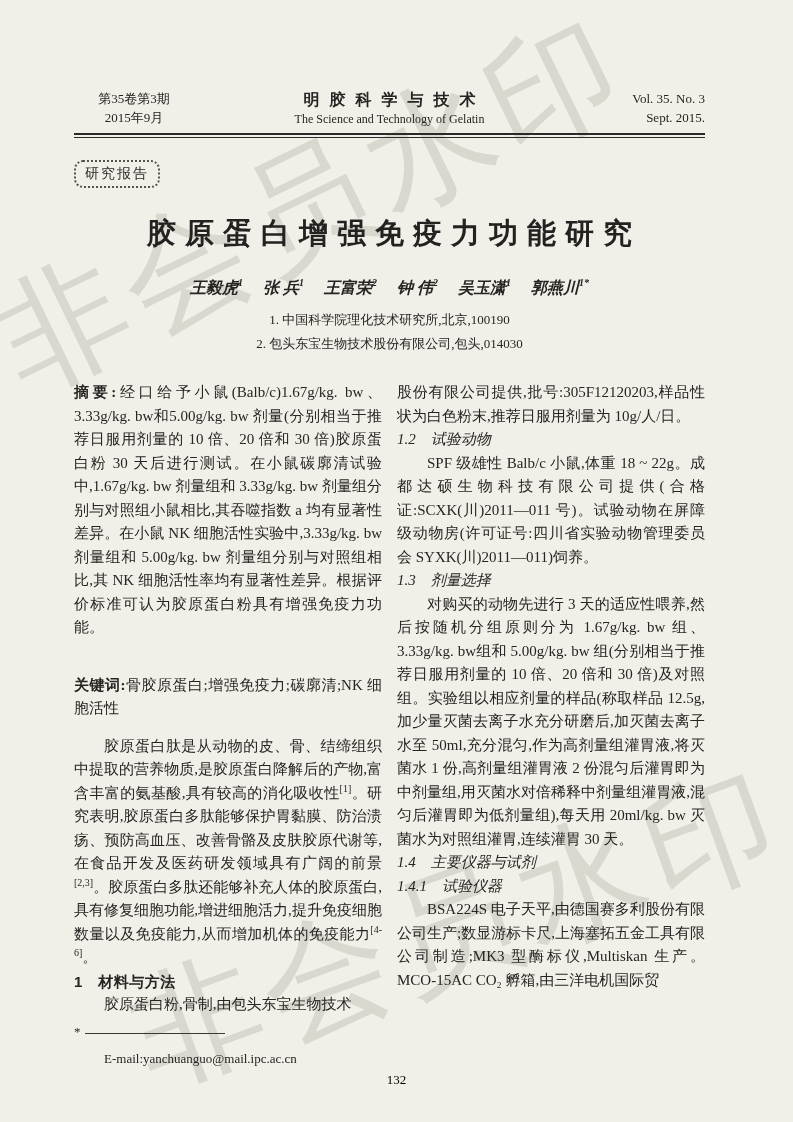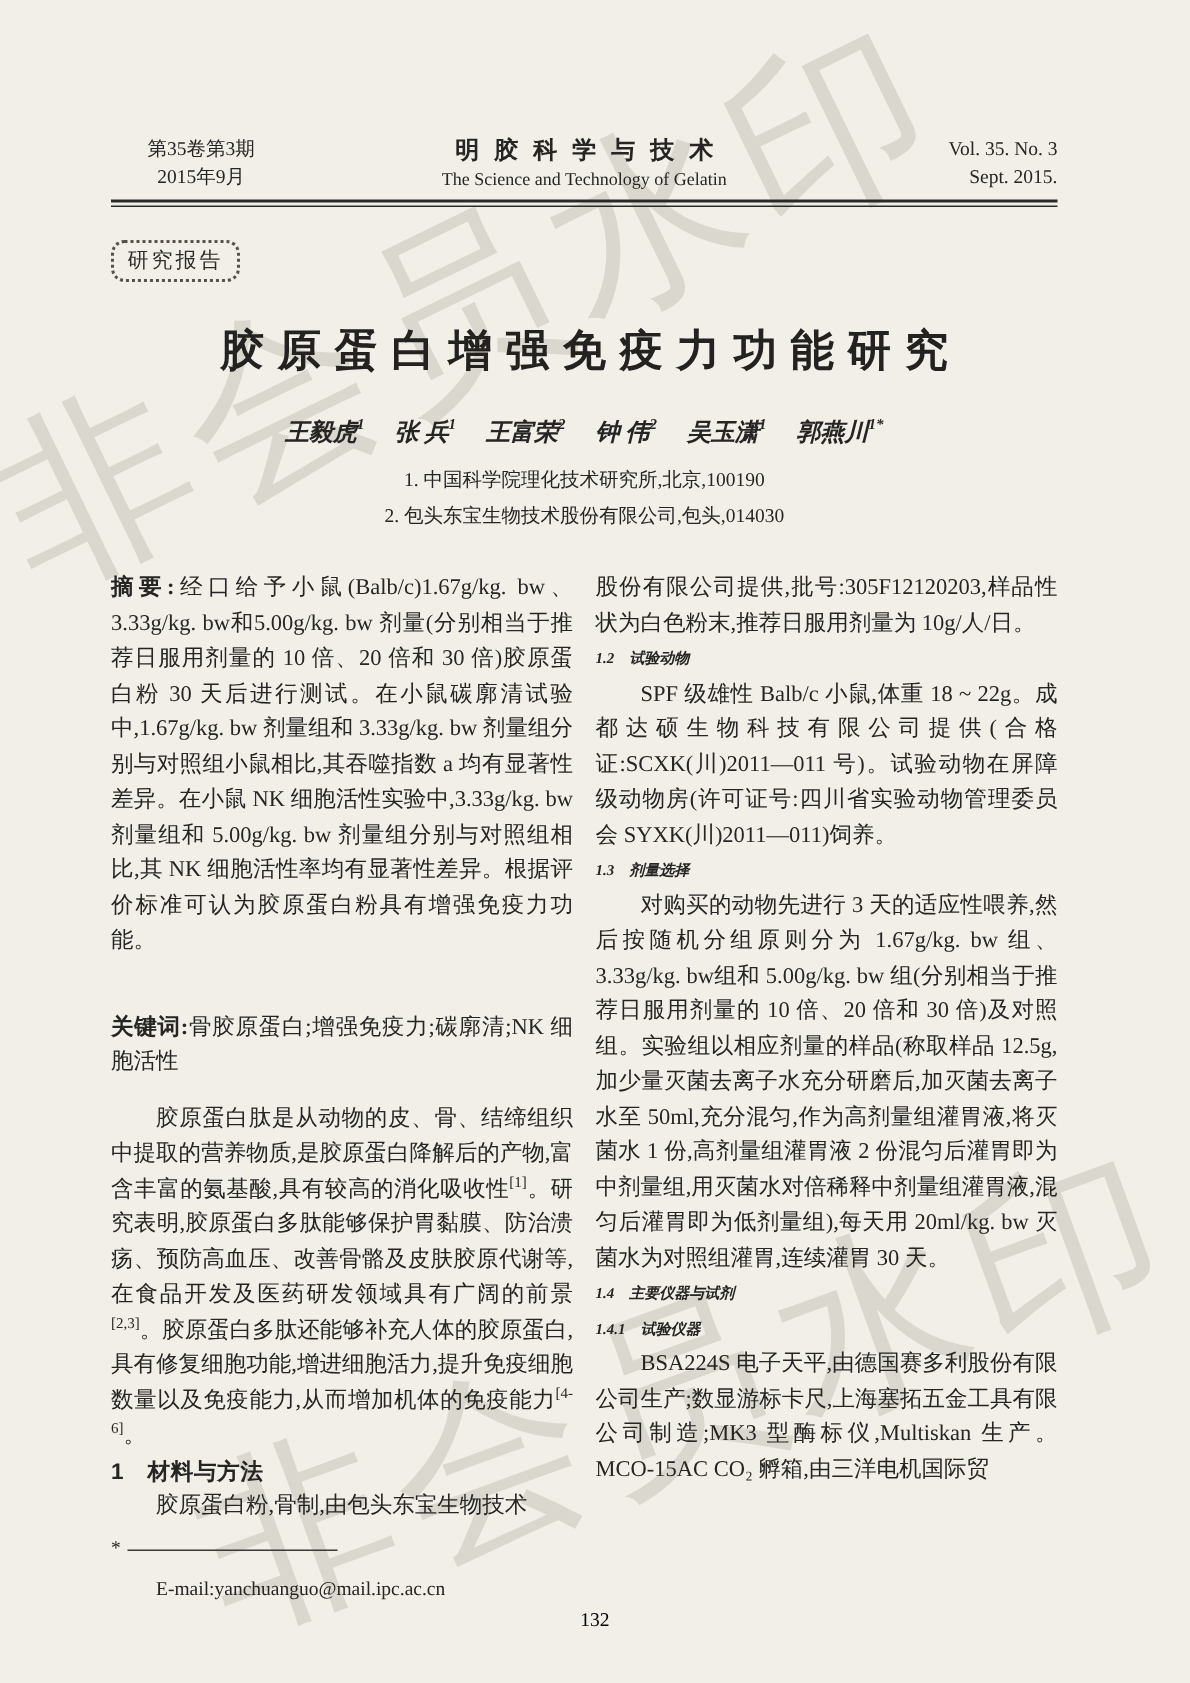--- a/index.html
+++ b/index.html
@@ -52,21 +52,21 @@
   .col{flex:1;font-size:15px;line-height:23.5px;text-align:justify;}
   .para{margin:0;}
   .indent{text-indent:2em;}
   .no-indent{text-indent:0;}
   .inline-label{font-weight:700;}
   .keywords{margin-top:34px;}
   .intro{margin-top:14px;}
   sup{font-size:10px;line-height:0;}
   .h1{font-size:15px;font-weight:700;margin:0;line-height:23.5px;
       font-family:"Liberation Sans","DejaVu Sans",sans-serif;letter-spacing:0.5px;}
-  .h2{font-size:10px;font-weight:700;font-style:italic;margin:0;line-height:23.5px;}
+  .h2{font-size:15px;font-weight:400;font-style:italic;margin:0;line-height:23.5px;}
   
   .footnote{margin-top:10px;}
   .fn-rule-row{display:flex;align-items:center;}
   .fn-star{font-size:13px;line-height:1;margin-right:4px;position:relative;top:-2px;}
   .fn-line{display:inline-block;width:140px;border-top:1.2px solid #3a3936;}
   .fn-email{margin:7px 0 0 30px;font-size:13px;text-indent:0;}
   
   .page-number{
     position:absolute;left:0;right:0;bottom:34px;z-index:1;
     text-align:center;font-size:13px;color:#000000;

